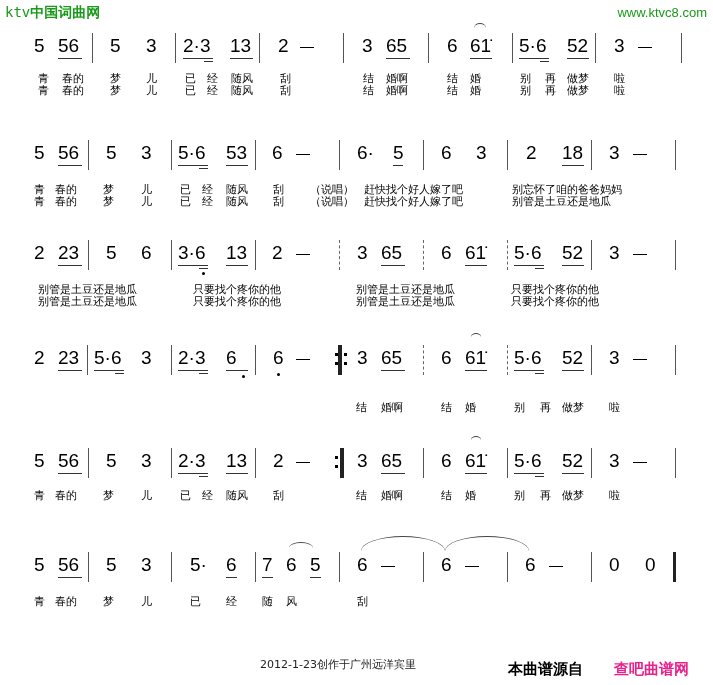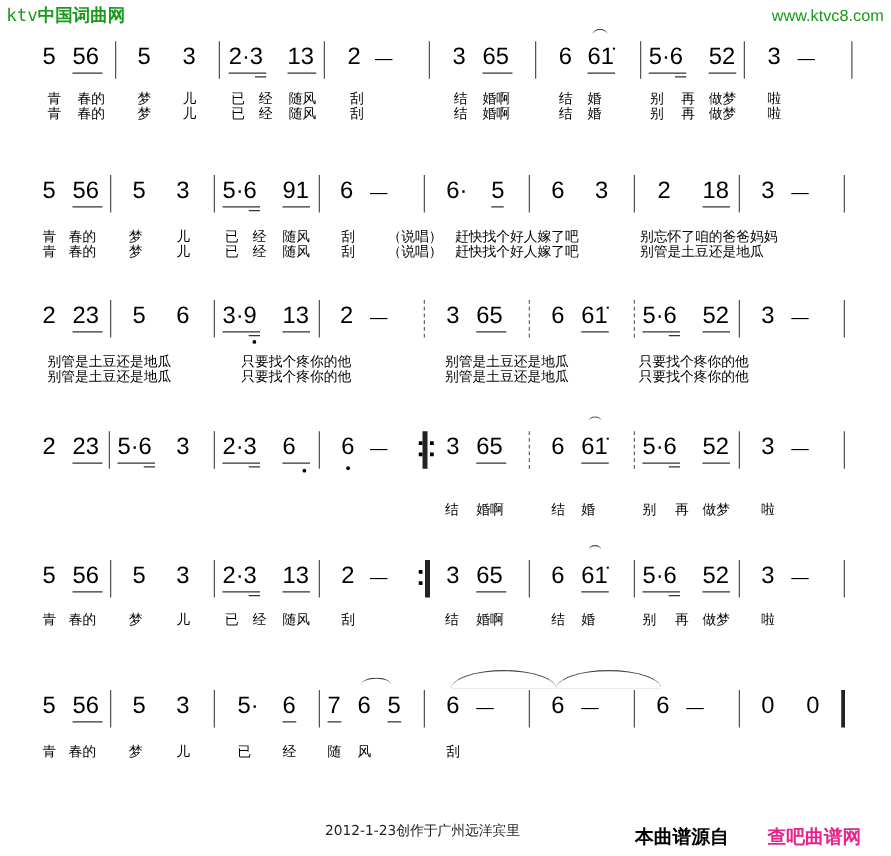--- a/index.html
+++ b/index.html
@@ -108,21 +108,21 @@
     <div class="note" style="left:34px;">5</div>
     <div class="note" style="left:58px;">56</div>
     <div class="ul" style="left:58px;top:25px;width:24px;"></div>
     <div class="bar" style="left:88px;"></div>
     <div class="note" style="left:106px;">5</div>
     <div class="note" style="left:141px;">3</div>
     <div class="bar" style="left:171px;"></div>
     <div class="note" style="left:178px;">5·6</div>
     <div class="ul" style="left:178px;top:25px;width:30px;"></div>
     <div class="ul" style="left:199px;top:28px;width:9px;"></div>
-    <div class="note" style="left:226px;">91</div>
+    <div class="note" style="left:226px;">53</div>
     <div class="ul" style="left:226px;top:25px;width:22px;"></div>
     <div class="bar" style="left:255px;"></div>
     <div class="note" style="left:272px;">6</div>
     <div class="note" style="left:296px;font-size:14px;">—</div>
     <div class="bar" style="left:339px;"></div>
     <div class="note" style="left:357px;">6·</div>
     <div class="note" style="left:393px;">5</div>
     <div class="ul" style="left:393px;top:25px;width:10px;"></div>
     <div class="bar" style="left:423px;"></div>
     <div class="note" style="left:441px;">6</div>
@@ -166,21 +166,21 @@
 
 <div class="system" style="top:0;">
   <div class="notes-row" style="top:240px;">
     <div class="note" style="left:34px;">2</div>
     <div class="note" style="left:58px;">23</div>
     <div class="ul" style="left:58px;top:25px;width:24px;"></div>
     <div class="bar" style="left:88px;"></div>
     <div class="note" style="left:106px;">5</div>
     <div class="note" style="left:141px;">6</div>
     <div class="bar" style="left:171px;"></div>
-    <div class="note" style="left:178px;">3·9</div>
+    <div class="note" style="left:178px;">3·6</div>
     <div class="ul" style="left:178px;top:25px;width:30px;"></div>
     <div class="ul" style="left:199px;top:28px;width:9px;"></div>
     <div class="dot-below" style="left:202px;top:32px;"></div>
     <div class="note" style="left:226px;">13</div>
     <div class="ul" style="left:226px;top:25px;width:22px;"></div>
     <div class="bar" style="left:255px;"></div>
     <div class="note" style="left:272px;">2</div>
     <div class="note" style="left:296px;font-size:14px;">—</div>
     <div class="bar dotted" style="left:339px;"></div>
     <div class="note" style="left:357px;">3</div>

